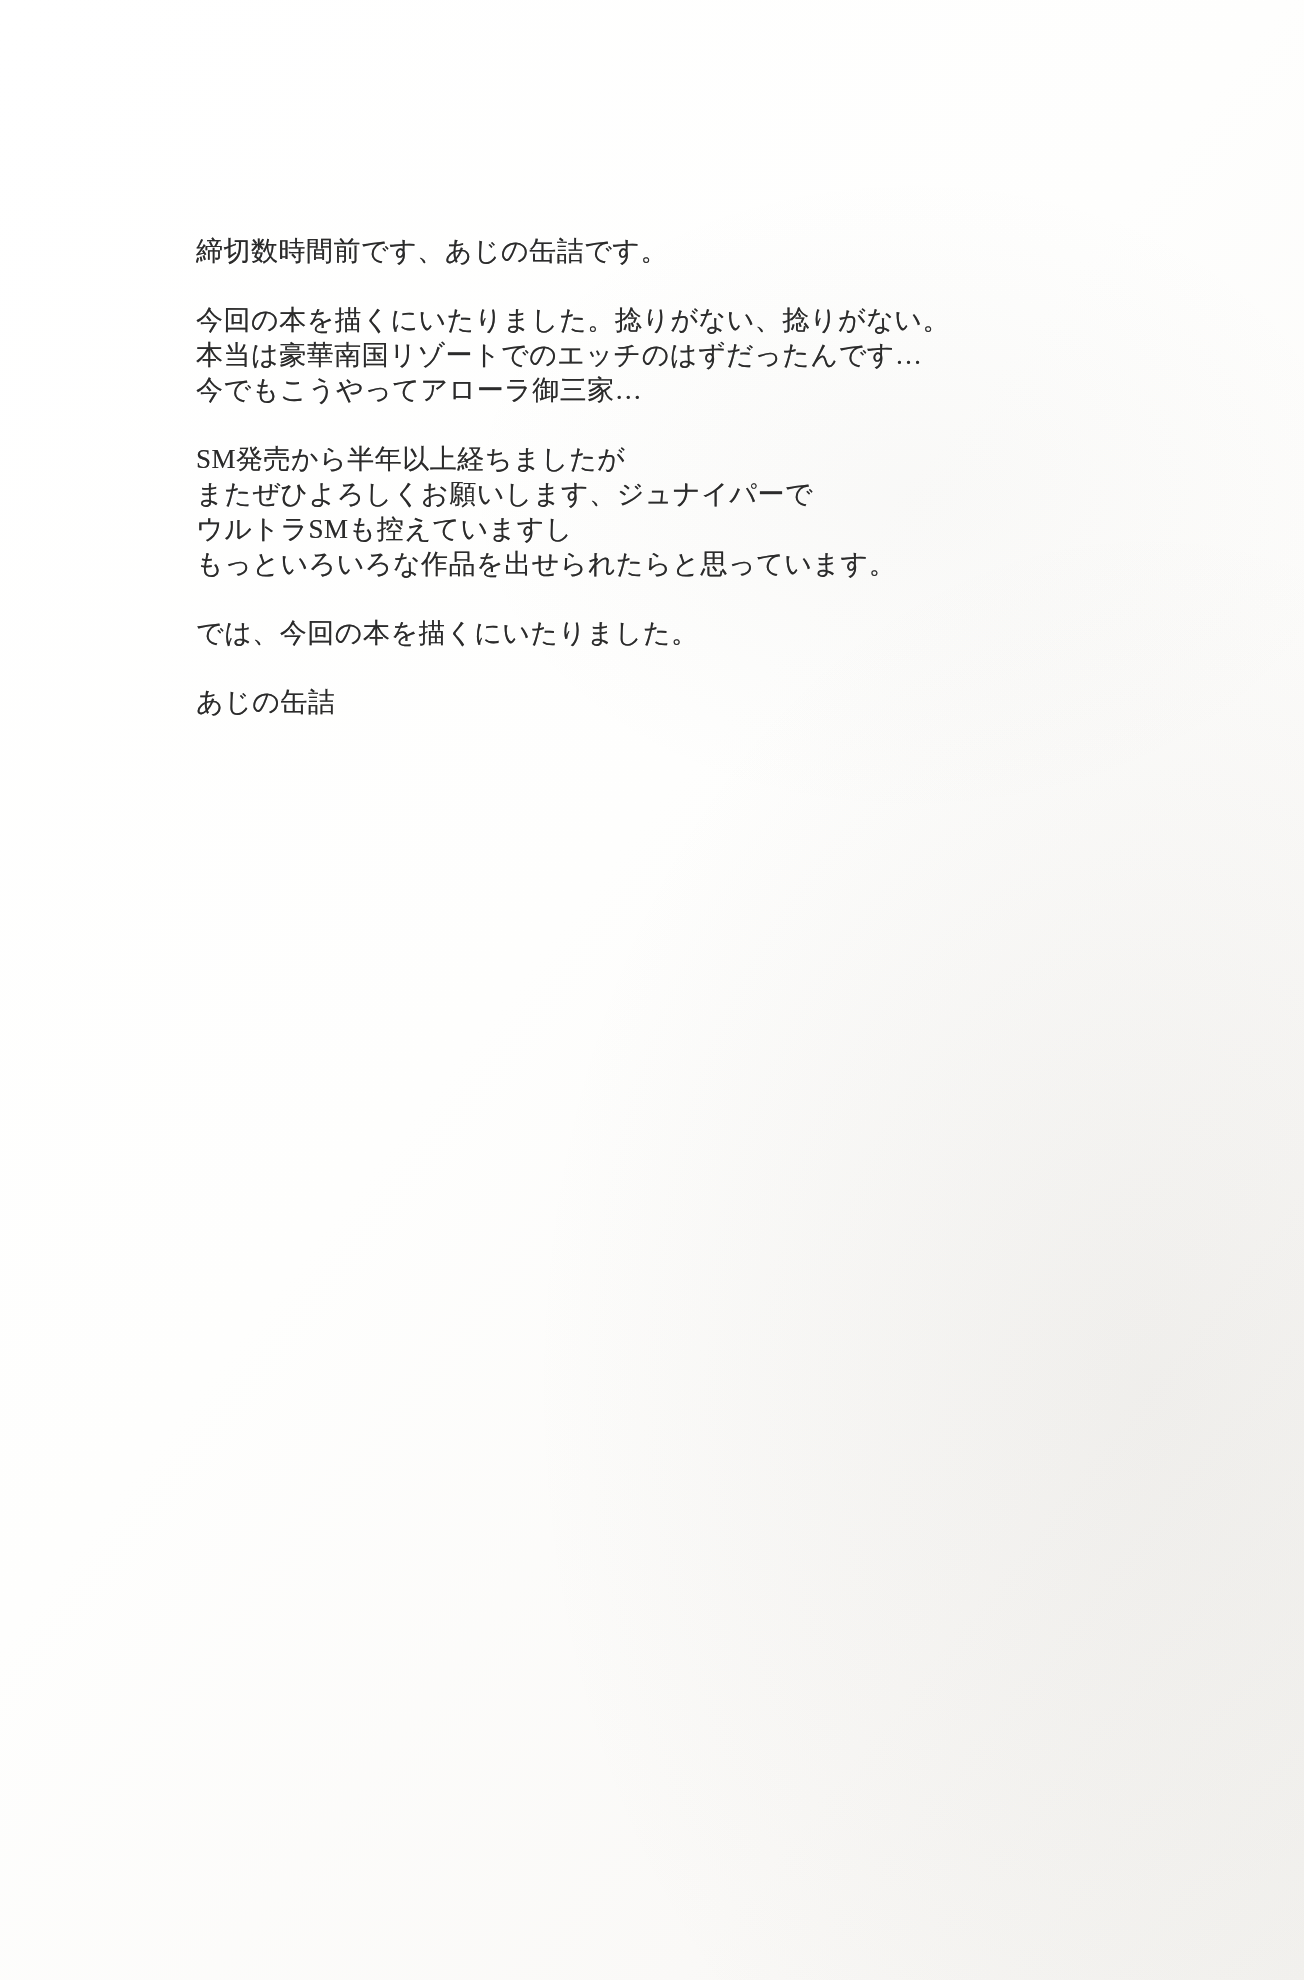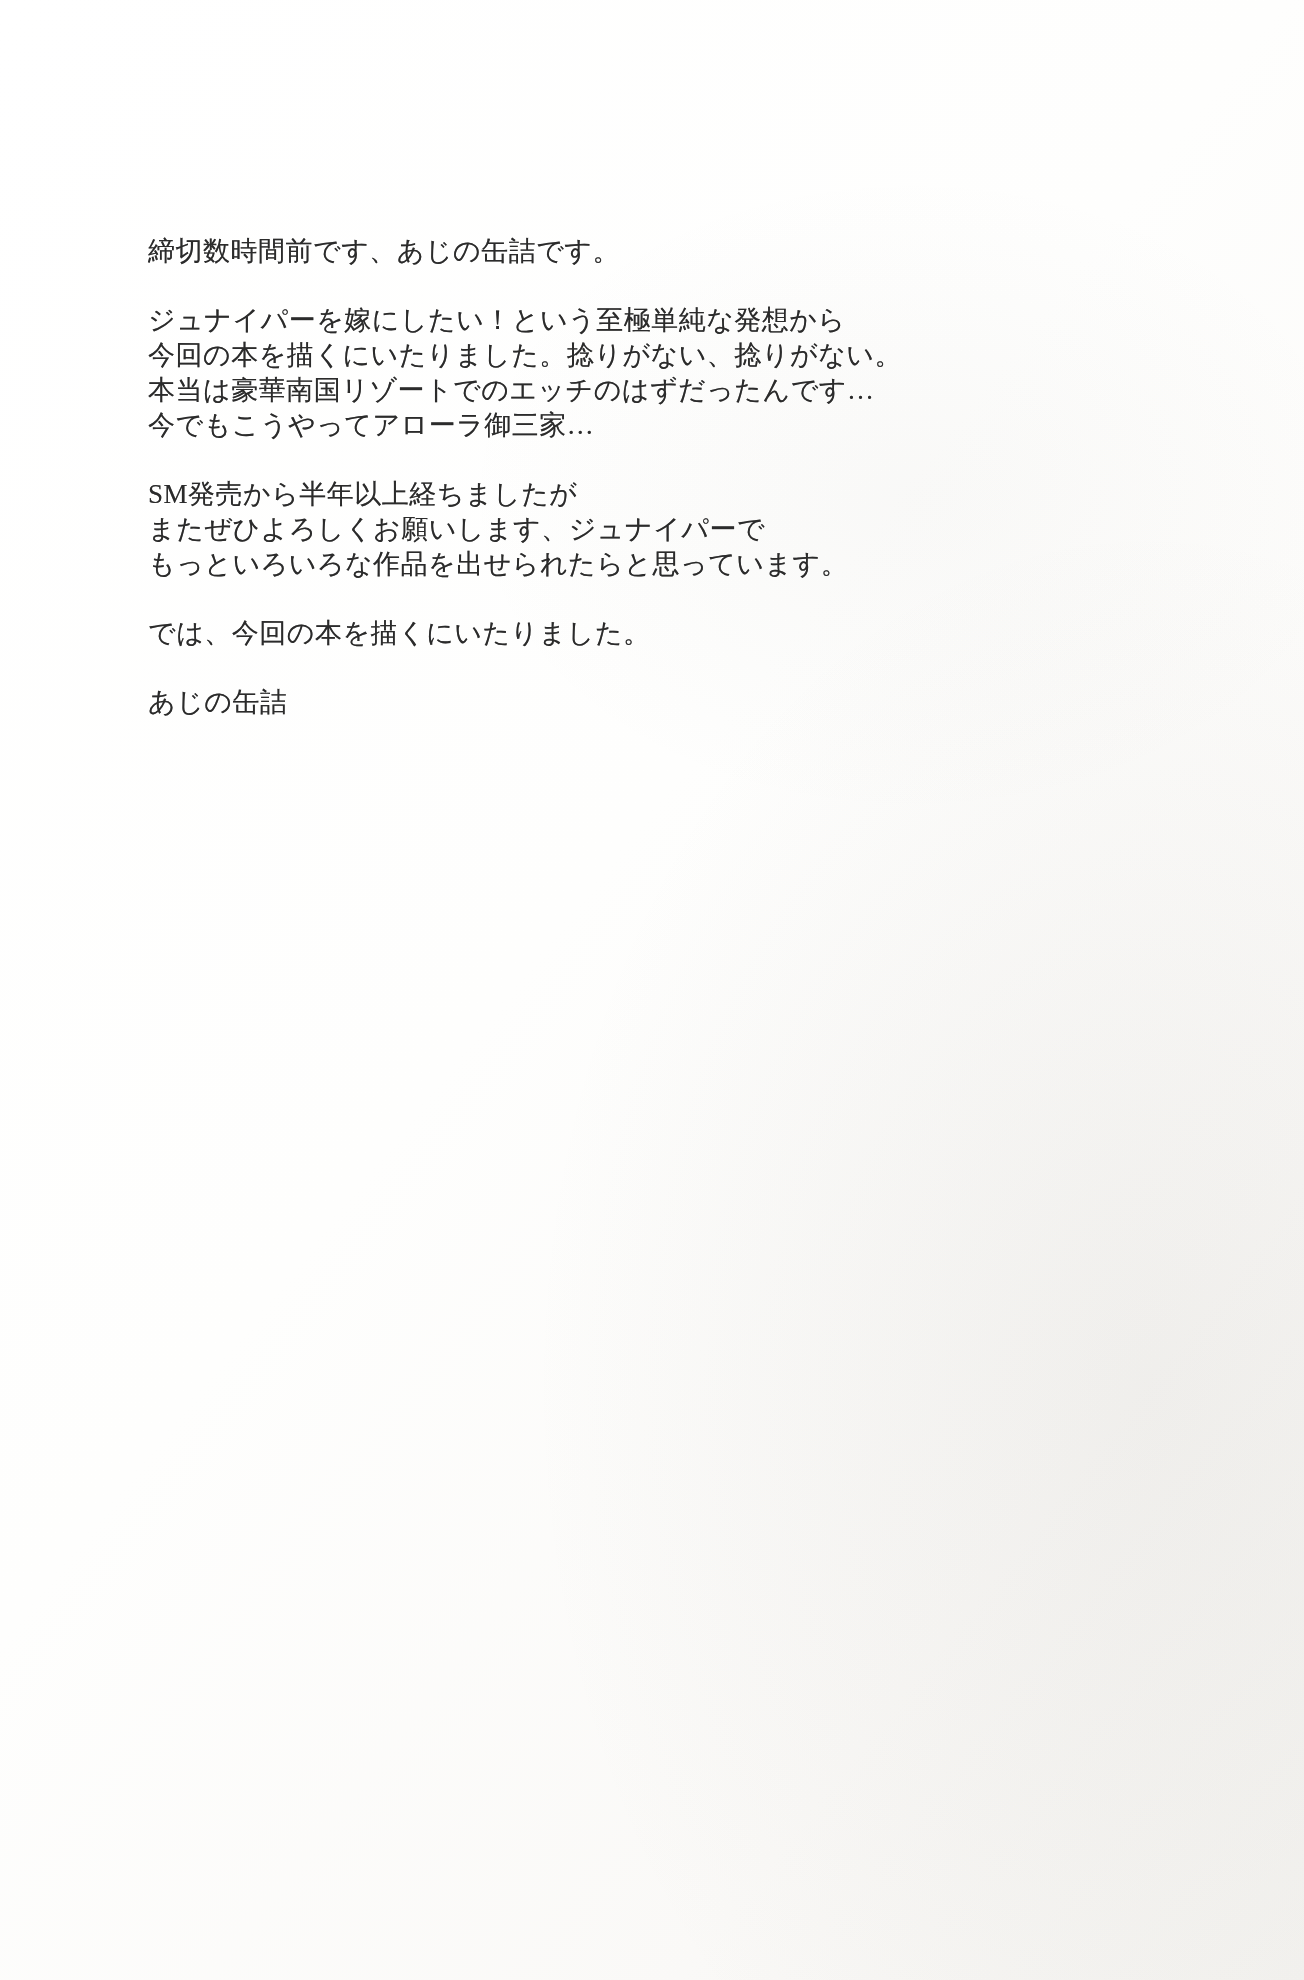--- a/index.html
+++ b/index.html
@@ -35,46 +35,47 @@
   }
   .line {
     display: block;
     font-size: 27px;
     line-height: 35px;
     letter-spacing: 0.5px;
     color: #2b2b2b;
     white-space: nowrap;
     
     text-shadow: 0 0 0.4px rgba(43,43,43,0.55);
+    margin-left: 48px;
   }
   .para.signature {
     margin-top: 1px;
     font-family: Liberation Serif, serif;
   }
 </style>
 </head>
 <body>
 
 <div class="page">
   <div class="text-block">
 
     <p class="para">
       <span class="line">締切数時間前です、あじの缶詰です。</span>
     </p>
 
     <p class="para">
-      <span class="line">ジュナイパーを嫁にしたい！という至極単純な発想から</span>
       <span class="line">今回の本を描くにいたりました。捻りがない、捻りがない。</span>
       <span class="line">本当は豪華南国リゾートでのエッチのはずだったんです…</span>
       <span class="line">今でもこうやってアローラ御三家…</span>
     </p>
 
     <p class="para">
       <span class="line">SM発売から半年以上経ちましたが</span>
       <span class="line">またぜひよろしくお願いします、ジュナイパーで</span>
+      <span class="line">ウルトラSMも控えていますし</span>
       <span class="line">もっといろいろな作品を出せられたらと思っています。</span>
     </p>
 
     <p class="para">
       <span class="line">では、今回の本を描くにいたりました。</span>
     </p>
 
     <p class="para signature">
       <span class="line">あじの缶詰</span>
     </p>

